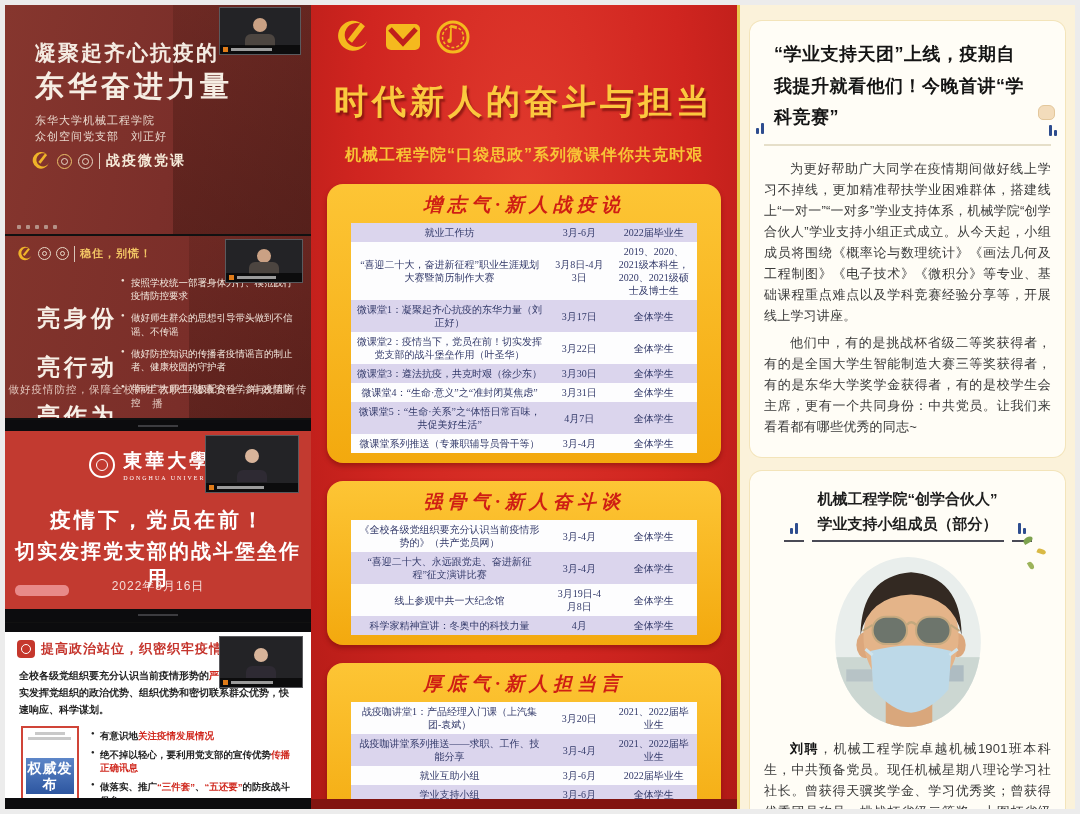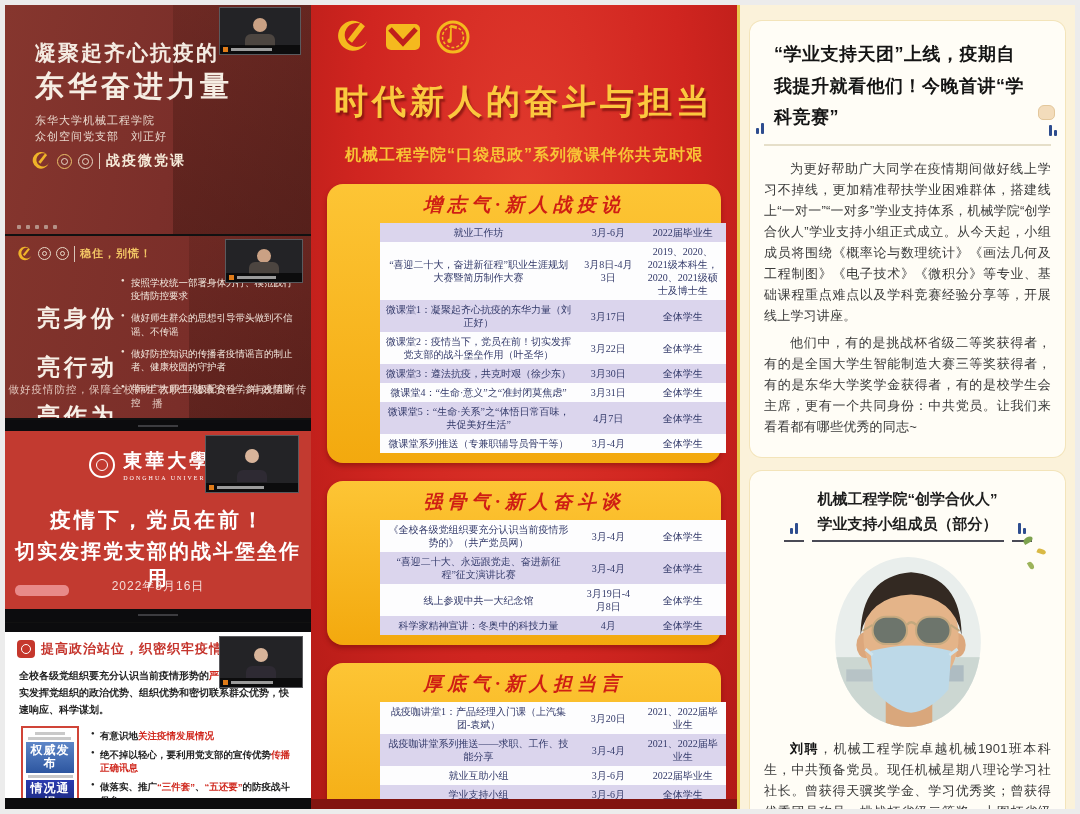--- a/index.html
+++ b/index.html
@@ -56,36 +56,36 @@
   .pC-date{position:absolute;left:0;top:158px;width:100%;text-align:center;color:#f4dcd8;font-size:12px;letter-spacing:1px;z-index:2;}
   .pC-tag{position:absolute;left:10px;bottom:26px;width:54px;height:11px;background:#e99;border-radius:5px;opacity:.85;z-index:2;}
   
   .pD-head{position:absolute;left:12px;top:17px;display:flex;align-items:center;gap:6px;z-index:2;}
   .pD-ico{width:18px;height:18px;border-radius:4px;background:#c5372c;position:relative;flex:none;}
   .pD-ico::after{content:"";position:absolute;left:4px;top:4px;right:4px;bottom:4px;border-radius:50%;border:1.5px solid #fff;}
   .pD-head span{color:#c5342c;font-weight:bold;font-size:13px;letter-spacing:1px;}
   .pD-para{position:absolute;left:14px;top:44px;width:270px;font-size:10px;font-weight:bold;color:#252525;line-height:1.7;z-index:2;}
   .pD-phone{position:absolute;left:16px;top:103px;width:58px;height:80px;border:2px solid #d04438;background:#fff;z-index:2;padding:2px;box-sizing:border-box;}
   .ph-line{height:3px;background:#c9c9c9;margin:2px 3px;}
-  .ph-ban{margin:2px 1px;color:#fff;font-size:12px;font-weight:bold;text-align:center;line-height:1.15;padding:2px 0;letter-spacing:1px;}
+  .ph-ban{margin:18px 1px;color:#fff;font-size:14px;font-weight:bold;text-align:center;line-height:1.15;padding:2px 0;letter-spacing:1px;}
   .ph-b1{background:linear-gradient(180deg,#5d86c8,#2d56a0);}
   .ph-b2{background:linear-gradient(180deg,#2b3bb0,#17246e);}
   .pD-list{position:absolute;left:86px;top:106px;width:206px;margin:0;padding:0;list-style:none;font-size:9.5px;font-weight:bold;color:#222;line-height:1.4;z-index:2;}
   .pD-list li{margin-bottom:6px;padding-left:9px;position:relative;}
   .pD-list li::before{content:"●";position:absolute;left:0;top:0;font-size:6px;color:#222;}
   
   .col-mid{width:426px;height:804px;position:relative;background:radial-gradient(ellipse at 50% 25%,#e13a2d 0%,#d02520 55%,#b11a16 100%);overflow:hidden;}
   .col-mid::after{content:"";position:absolute;left:0;bottom:0;width:100%;height:10px;background:#821410;}
   .mid-icons{display:flex;align-items:center;gap:14px;margin:14px 0 0 24px;}
   .gold-emblem svg,.gold-env svg,.gold-badge svg{display:block;}
   .mid-title{margin-top:24px;text-align:center;font-family:"Liberation Serif",serif;font-size:34px;font-weight:bold;color:#fbc93e;letter-spacing:4px;text-shadow:2px 3px 2px rgba(90,10,5,.55);}
   .mid-sub{margin-top:20px;text-align:center;font-size:16px;font-weight:bold;color:#f8c435;letter-spacing:1px;}
   .gold-card{margin:18px 16px 0;background:linear-gradient(180deg,#fdc535,#f3a90e);border-radius:16px;padding:6px 24px 10px;box-shadow:0 3px 5px rgba(100,10,5,.45);}
   .card-head{text-align:center;font-family:"Liberation Serif",serif;font-style:italic;font-size:19px;font-weight:bold;color:#cf1f14;letter-spacing:5px;padding:2px 0 5px;}
-  .sched{width:100%;border-collapse:collapse;background:#fdfdfe;font-family:"Liberation Serif",serif;color:#333a6a;font-size:10px;line-height:1.3;margin-left:29px;}
+  .sched{width:100%;border-collapse:collapse;background:#fdfdfe;font-family:"Liberation Serif",serif;color:#333a6a;font-size:10px;line-height:1.3;}
   .sched td{padding:3px 5px;text-align:center;vertical-align:middle;}
   .sched td:first-child{width:57%;}
   .sched td:nth-child(2){width:18%;}
   .sched td:nth-child(3){width:25%;}
   .sched tr.lav{background:#dbd5ed;}
   
   .col-right{width:338px;height:804px;background:#fbf2da;border-left:3px solid #e9c94f;box-sizing:border-box;padding:16px 10px 0;overflow:hidden;}
   .art-card{background:#fffdf6;border-radius:12px;box-shadow:0 0 0 1px #f3e4ba;padding:16px 14px 14px;margin-bottom:14px;position:relative;}
   .art-title{position:relative;padding:2px 26px 10px 10px;border-bottom:2px solid #e6dfc9;margin-bottom:12px;}
   .art-title h2{margin:0;font-size:18px;line-height:1.75;color:#141414;letter-spacing:.5px;}

